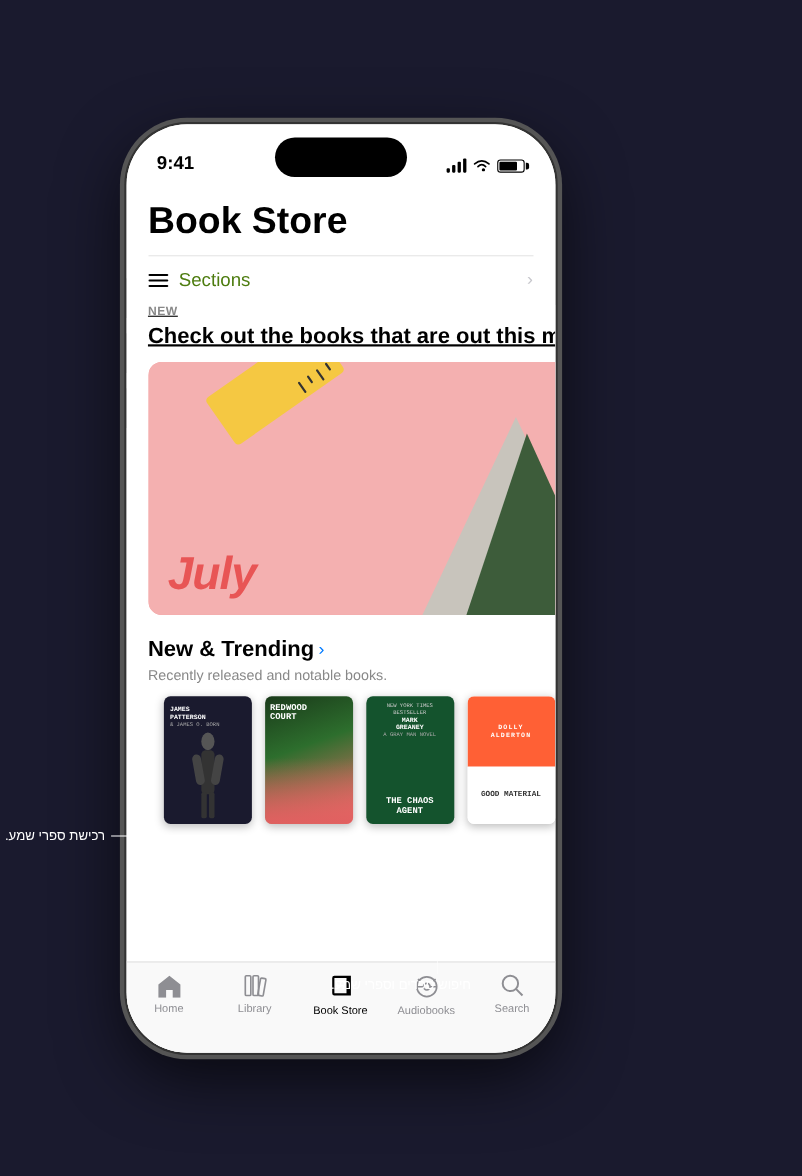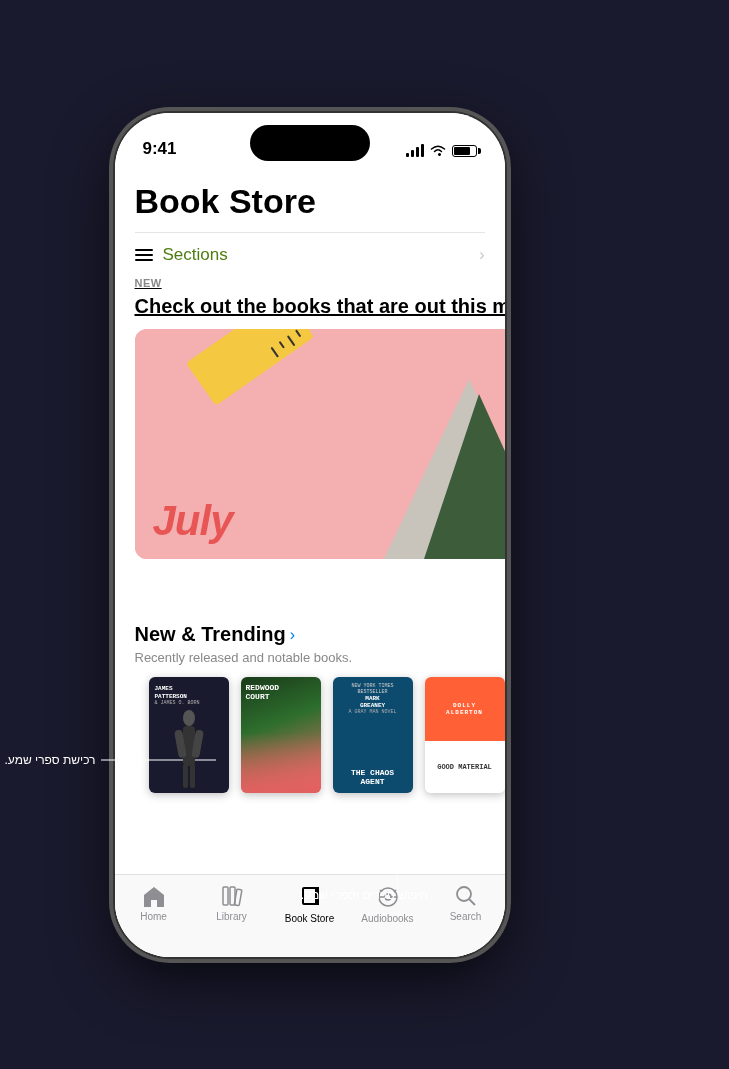--- a/index.html
+++ b/index.html
@@ -274,21 +274,20 @@
       font-style: italic;
       letter-spacing: -1px;
     }
 
     
     .section-header {
       padding: 20px 20px 4px;
       display: flex;
       align-items: center;
       gap: 4px;
-      margin-top: 44px;
     }
 
     .section-title {
       font-size: 20px;
       font-weight: 700;
       color: #000;
     }
 
     .section-chevron {
       color: #007aff;
@@ -324,21 +323,21 @@
     
     .book-patterson {
       background: #1a1a2e;
       display: flex;
       flex-direction: column;
       justify-content: space-between;
       padding: 8px 6px 6px;
     }
 
     .book-greaney {
-      background: #0c4a6e;
+      background: #14532d;
       position: relative;
     }
 
     .book-greaney-top {
       position: absolute;
       top: 6px;
       left: 4px;
       right: 4px;
     }
 

